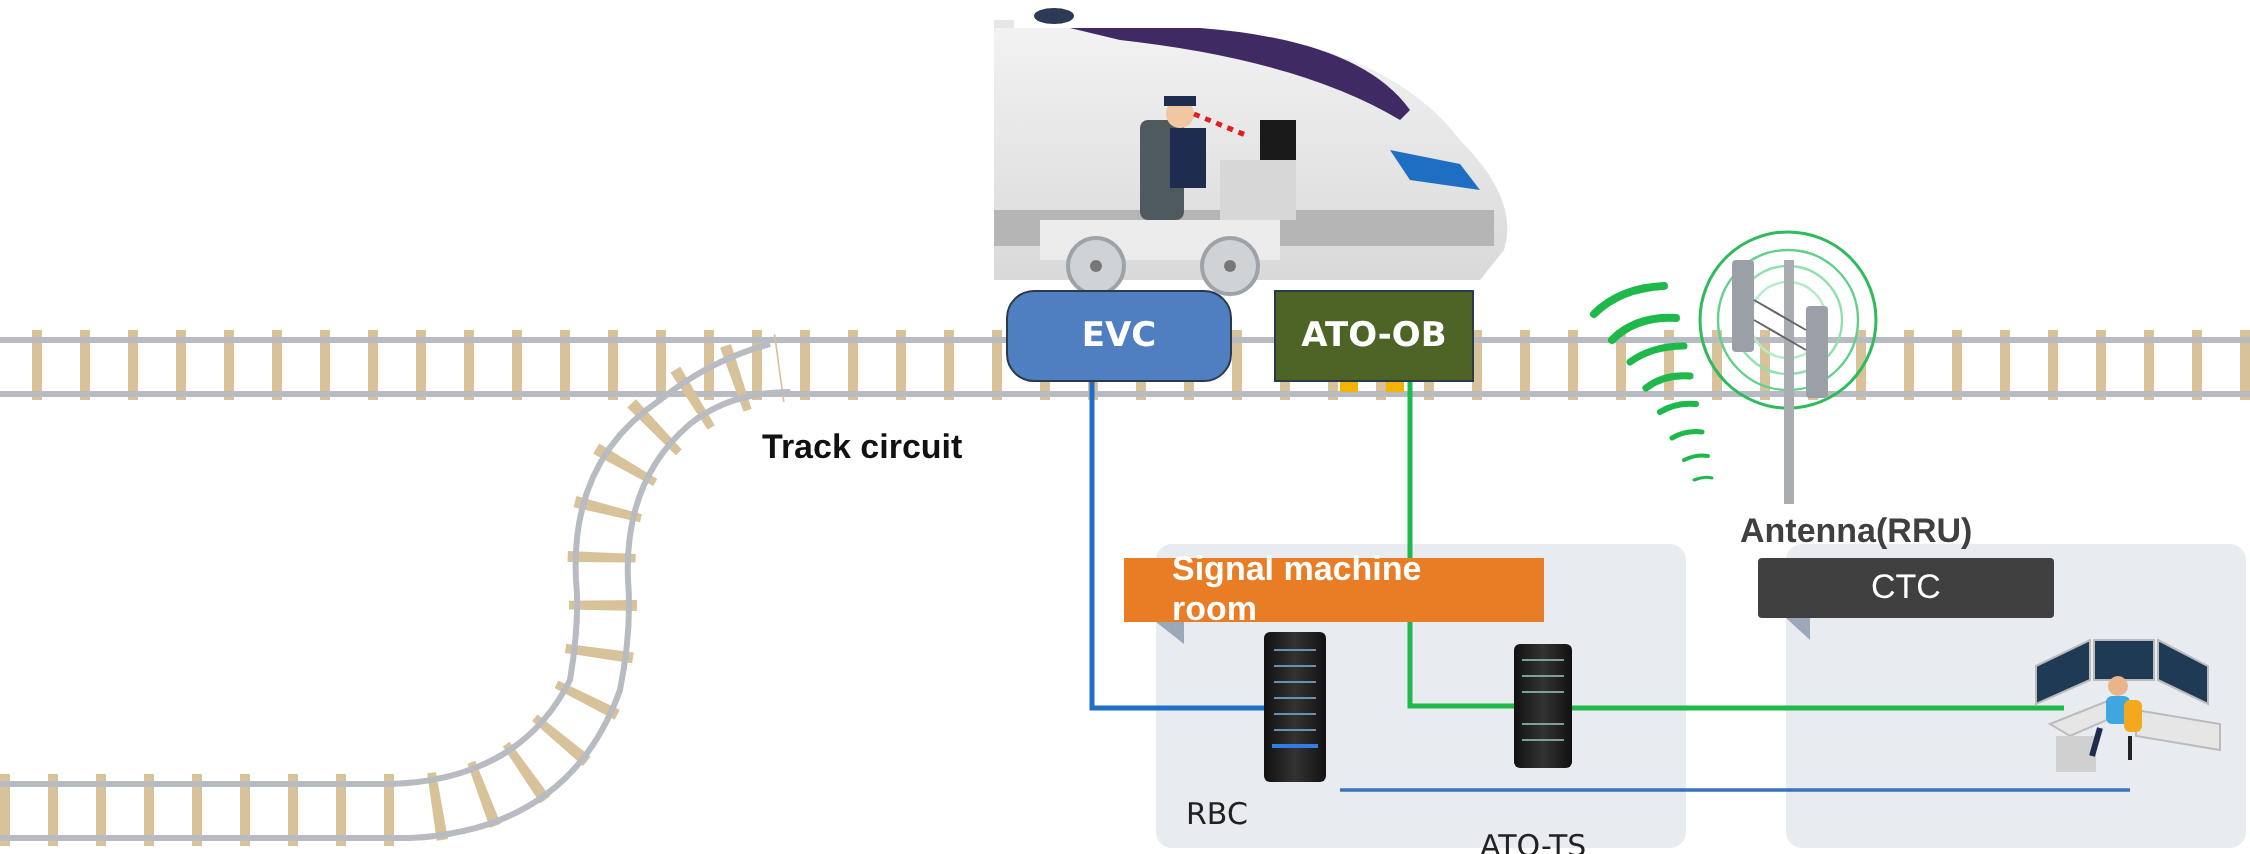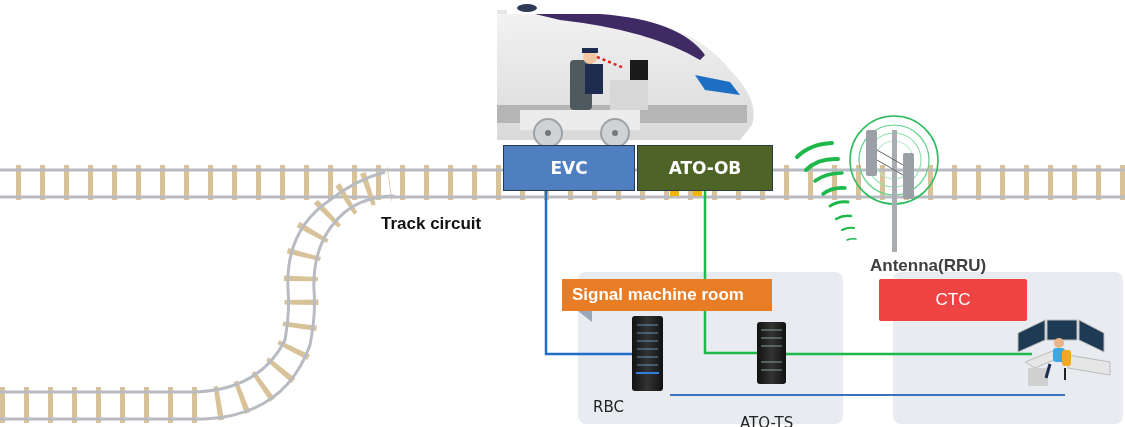--- a/index.html
+++ b/index.html
@@ -5,27 +5,27 @@
   html, body { margin: 0; padding: 0; background: #ffffff; }
   body { width: 1125px; height: 427px; position: relative; overflow: hidden;
          font-family: "Liberation Sans", "DejaVu Sans", sans-serif; }
   #scene { position: absolute; left: 0; top: 0; }
   .label { position: absolute; white-space: nowrap; text-align: center; }
   .lbl-track { left: 381px; top: 214px; font-size: 17px; font-weight: bold; color: #111; }
   .lbl-antenna { left: 870px; top: 256px; font-size: 17px; font-weight: bold; color: #404040; }
   .box { position: absolute; display: flex; align-items: center; justify-content: center;
          color: #fff; font-weight: bold; font-size: 17px; font-family: "DejaVu Sans", sans-serif;
          border: 1.5px solid #2a3a4a; box-sizing: border-box; }
-  .box-evc { left: 503px; top: 145px; width: 132px; height: 46px; background: #4f7fc0; }
-  .box-atoob { left: 637px; top: 145px; width: 136px; height: 46px; background: #4e6427; }
-  .tag-signal { position: absolute; left: 562px; top: 279px; height: 32px; padding: 0 10px;
+  .box-evc { left: 503px; top: 145px; width: 113px; height: 46px; background: #4f7fc0; border-radius: 14px; }
+  .box-atoob { left: 637px; top: 145px; width: 100px; height: 46px; background: #4e6427; }
+  .tag-signal { position: absolute; left: 562px; top: 279px; height: 32px; padding: 0 24px;
                 background: #e87d25; color: #fff; font-weight: bold; font-size: 17px;
                 display: flex; align-items: center; box-sizing: border-box; width: 210px; }
-  .tag-ctc { position: absolute; left: 879px; top: 279px; width: 148px; height: 42px;
-             background: #ef4444; color: #fff; font-size: 17px; border-radius: 2px;
+  .tag-ctc { position: absolute; left: 879px; top: 279px; width: 148px; height: 30px;
+             background: #404040; color: #fff; font-size: 17px; border-radius: 2px;
              display: flex; align-items: center; justify-content: center; }
   .srv-label { position: absolute; font-size: 15px; color: #222; font-family: "DejaVu Sans", sans-serif; }
   .lbl-rbc { left: 593px; top: 398px; }
   .lbl-atots { left: 740px; top: 398px; margin-top: 16px; }
 </style>
 </head>
 <body>
 
 <svg id="scene" width="1125" height="427" viewBox="0 0 1125 427">
   <defs>

